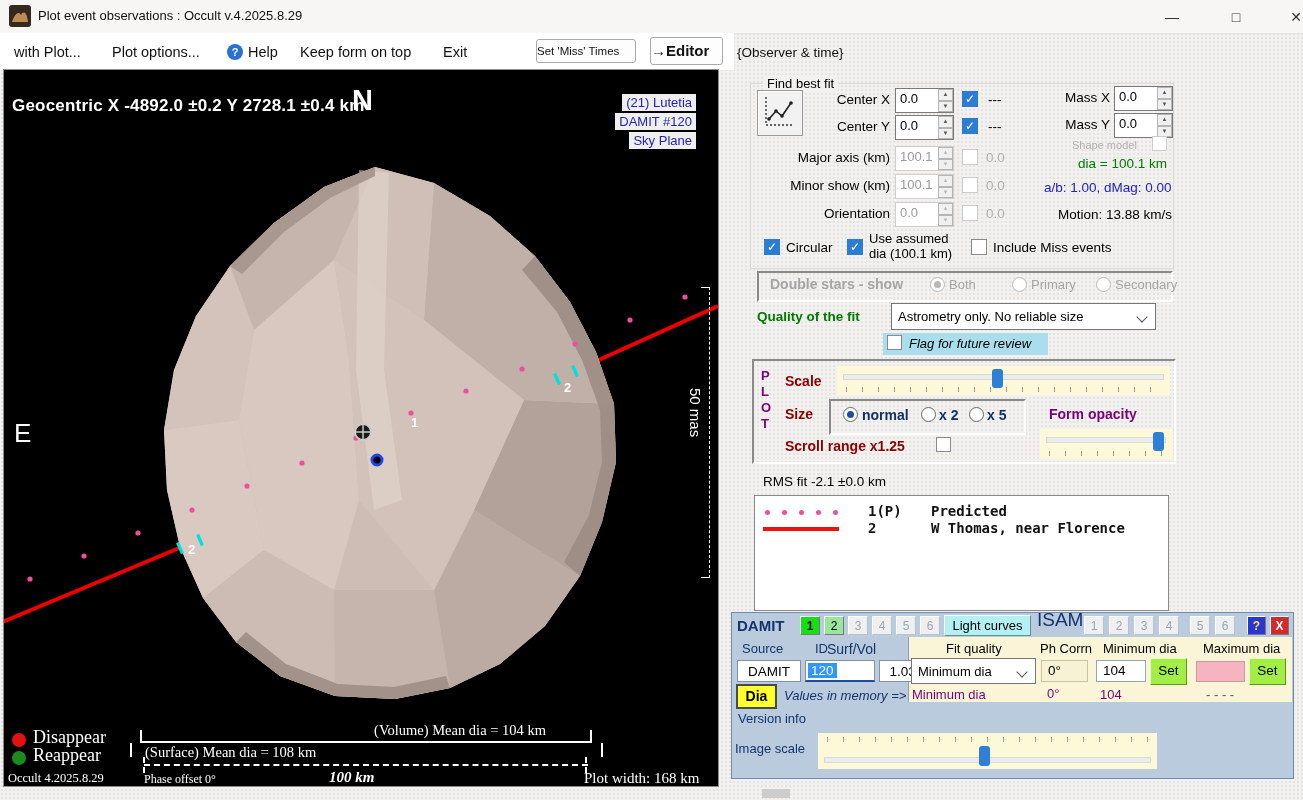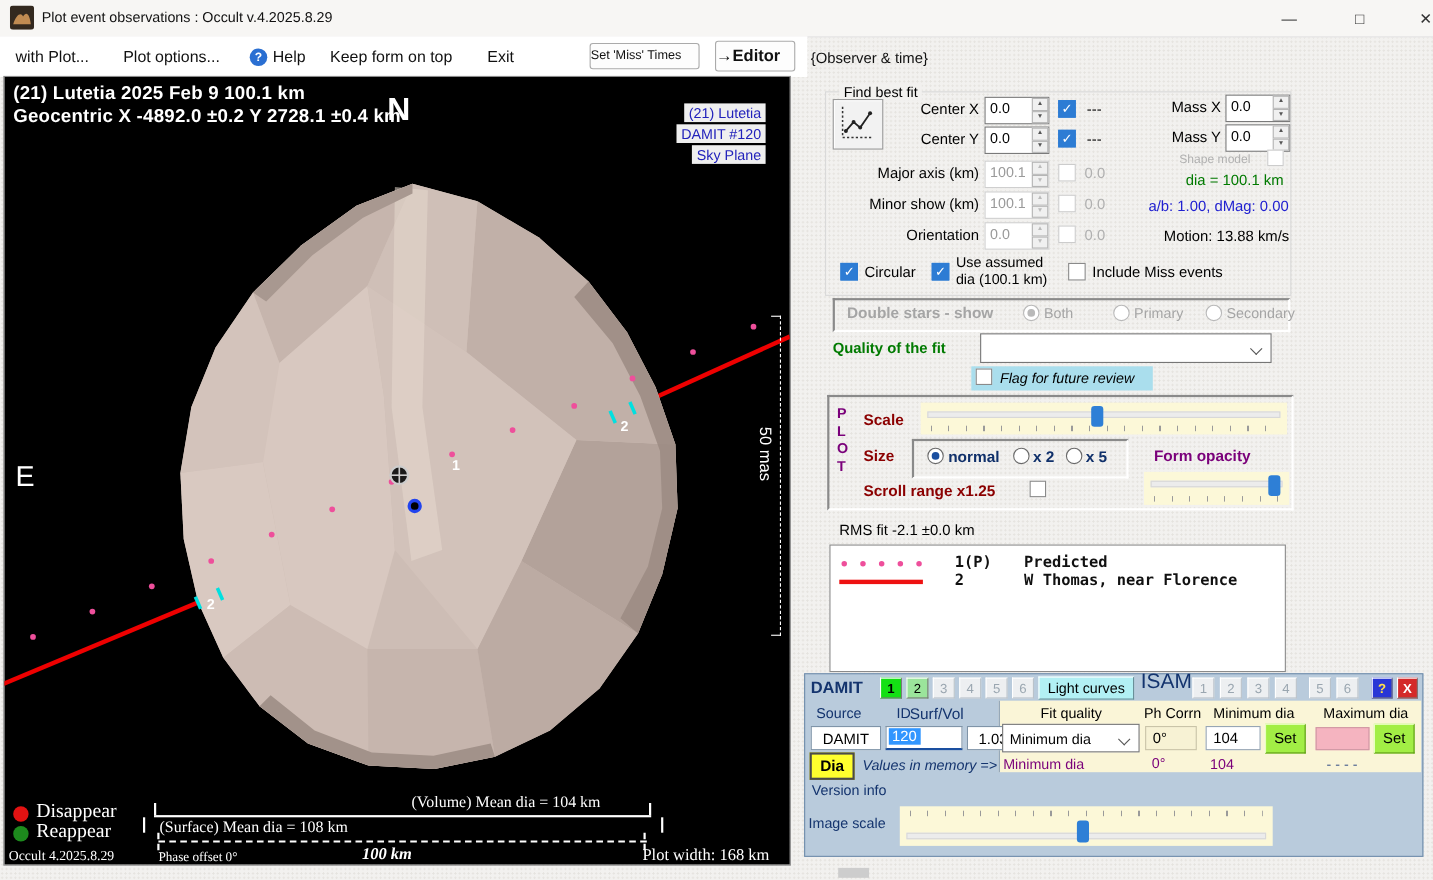--- a/index.html
+++ b/index.html
@@ -136,21 +136,20 @@
       <circle cx="373" cy="390" r="5" fill="#000" stroke="#2244ee" stroke-width="3"></circle>
 
       <g stroke="#00e0e0" stroke-width="3.2">
         <line x1="550.6" y1="303.5" x2="555.4" y2="314.5"></line>
         <line x1="568.6" y1="295.5" x2="573.4" y2="306.5"></line>
         <line x1="173.6" y1="472.5" x2="178.4" y2="483.5"></line>
         <line x1="193.6" y1="464.5" x2="198.4" y2="475.5"></line>
       </g>
     </svg>
 
-    <div class="abs phead nw" style="left:8px;top:5px">(21) Lutetia  2025 Feb 9   100.1 km</div>
     <div class="abs phead nw" style="left:8px;top:26px">Geocentric  X  -4892.0 ±0.2  Y 2728.1 ±0.4 km</div>
     <div class="abs pw" style="left:348px;top:14px;font-size:29px;font-weight:bold">N</div>
     <div class="abs pw" style="left:10px;top:348px;font-size:26px">E</div>
 
     <div class="abs chip nw" style="top:24px">(21) Lutetia</div>
     <div class="abs chip nw" style="top:43px">DAMIT #120</div>
     <div class="abs chip nw" style="top:62px">Sky Plane</div>
 
     <div class="abs" style="left:705px;top:217px;height:291px;border-left:1px dashed #fff"></div>
     <div class="abs" style="left:697px;top:217px;width:9px;height:1px;background:#fff"></div>
@@ -286,20 +285,21 @@
   <div class="abs nw" style="left:770px;top:276px;font-size:14px;font-weight:bold;color:#a5a5a5">Double stars - show</div>
   <div class="abs rad dis sel" style="left:930px;top:277px"></div>
   <div class="abs nw" style="left:949px;top:277px;font-size:13px;color:#a5a5a5">Both</div>
   <div class="abs rad dis" style="left:1012px;top:277px"></div>
   <div class="abs nw" style="left:1031px;top:277px;font-size:13px;color:#a5a5a5">Primary</div>
   <div class="abs rad dis" style="left:1096px;top:277px"></div>
   <div class="abs nw" style="left:1115px;top:277px;font-size:13px;color:#a5a5a5">Secondary</div>
 
   <div class="abs nw" style="left:757px;top:309px;font-size:13.5px;font-weight:bold;color:#007a00">Quality of the fit</div>
   <div class="abs dd" style="left:891px;top:303px;width:265px;height:27px;box-sizing:border-box">
+    <div class="txt nw">Astrometry only. No reliable size</div>
     <div class="chev"></div>
   </div>
   <div class="abs" style="left:883px;top:333px;width:165px;height:22px;background:#aadeed"></div>
   <div class="abs cb" style="left:887px;top:335px;width:15px;height:15px"></div>
   <div class="abs nw" style="left:909px;top:336px;font-size:13px;font-style:italic">Flag for future review</div>
 
   <div class="abs sunken" style="left:752px;top:359px;width:420px;height:101px"></div>
   <div class="abs purple nw" style="left:761px;top:368px;font-size:13px;font-weight:bold">P</div>
   <div class="abs purple nw" style="left:761px;top:384px;font-size:13px;font-weight:bold">L</div>
   <div class="abs purple nw" style="left:761px;top:400px;font-size:13px;font-weight:bold">O</div>

